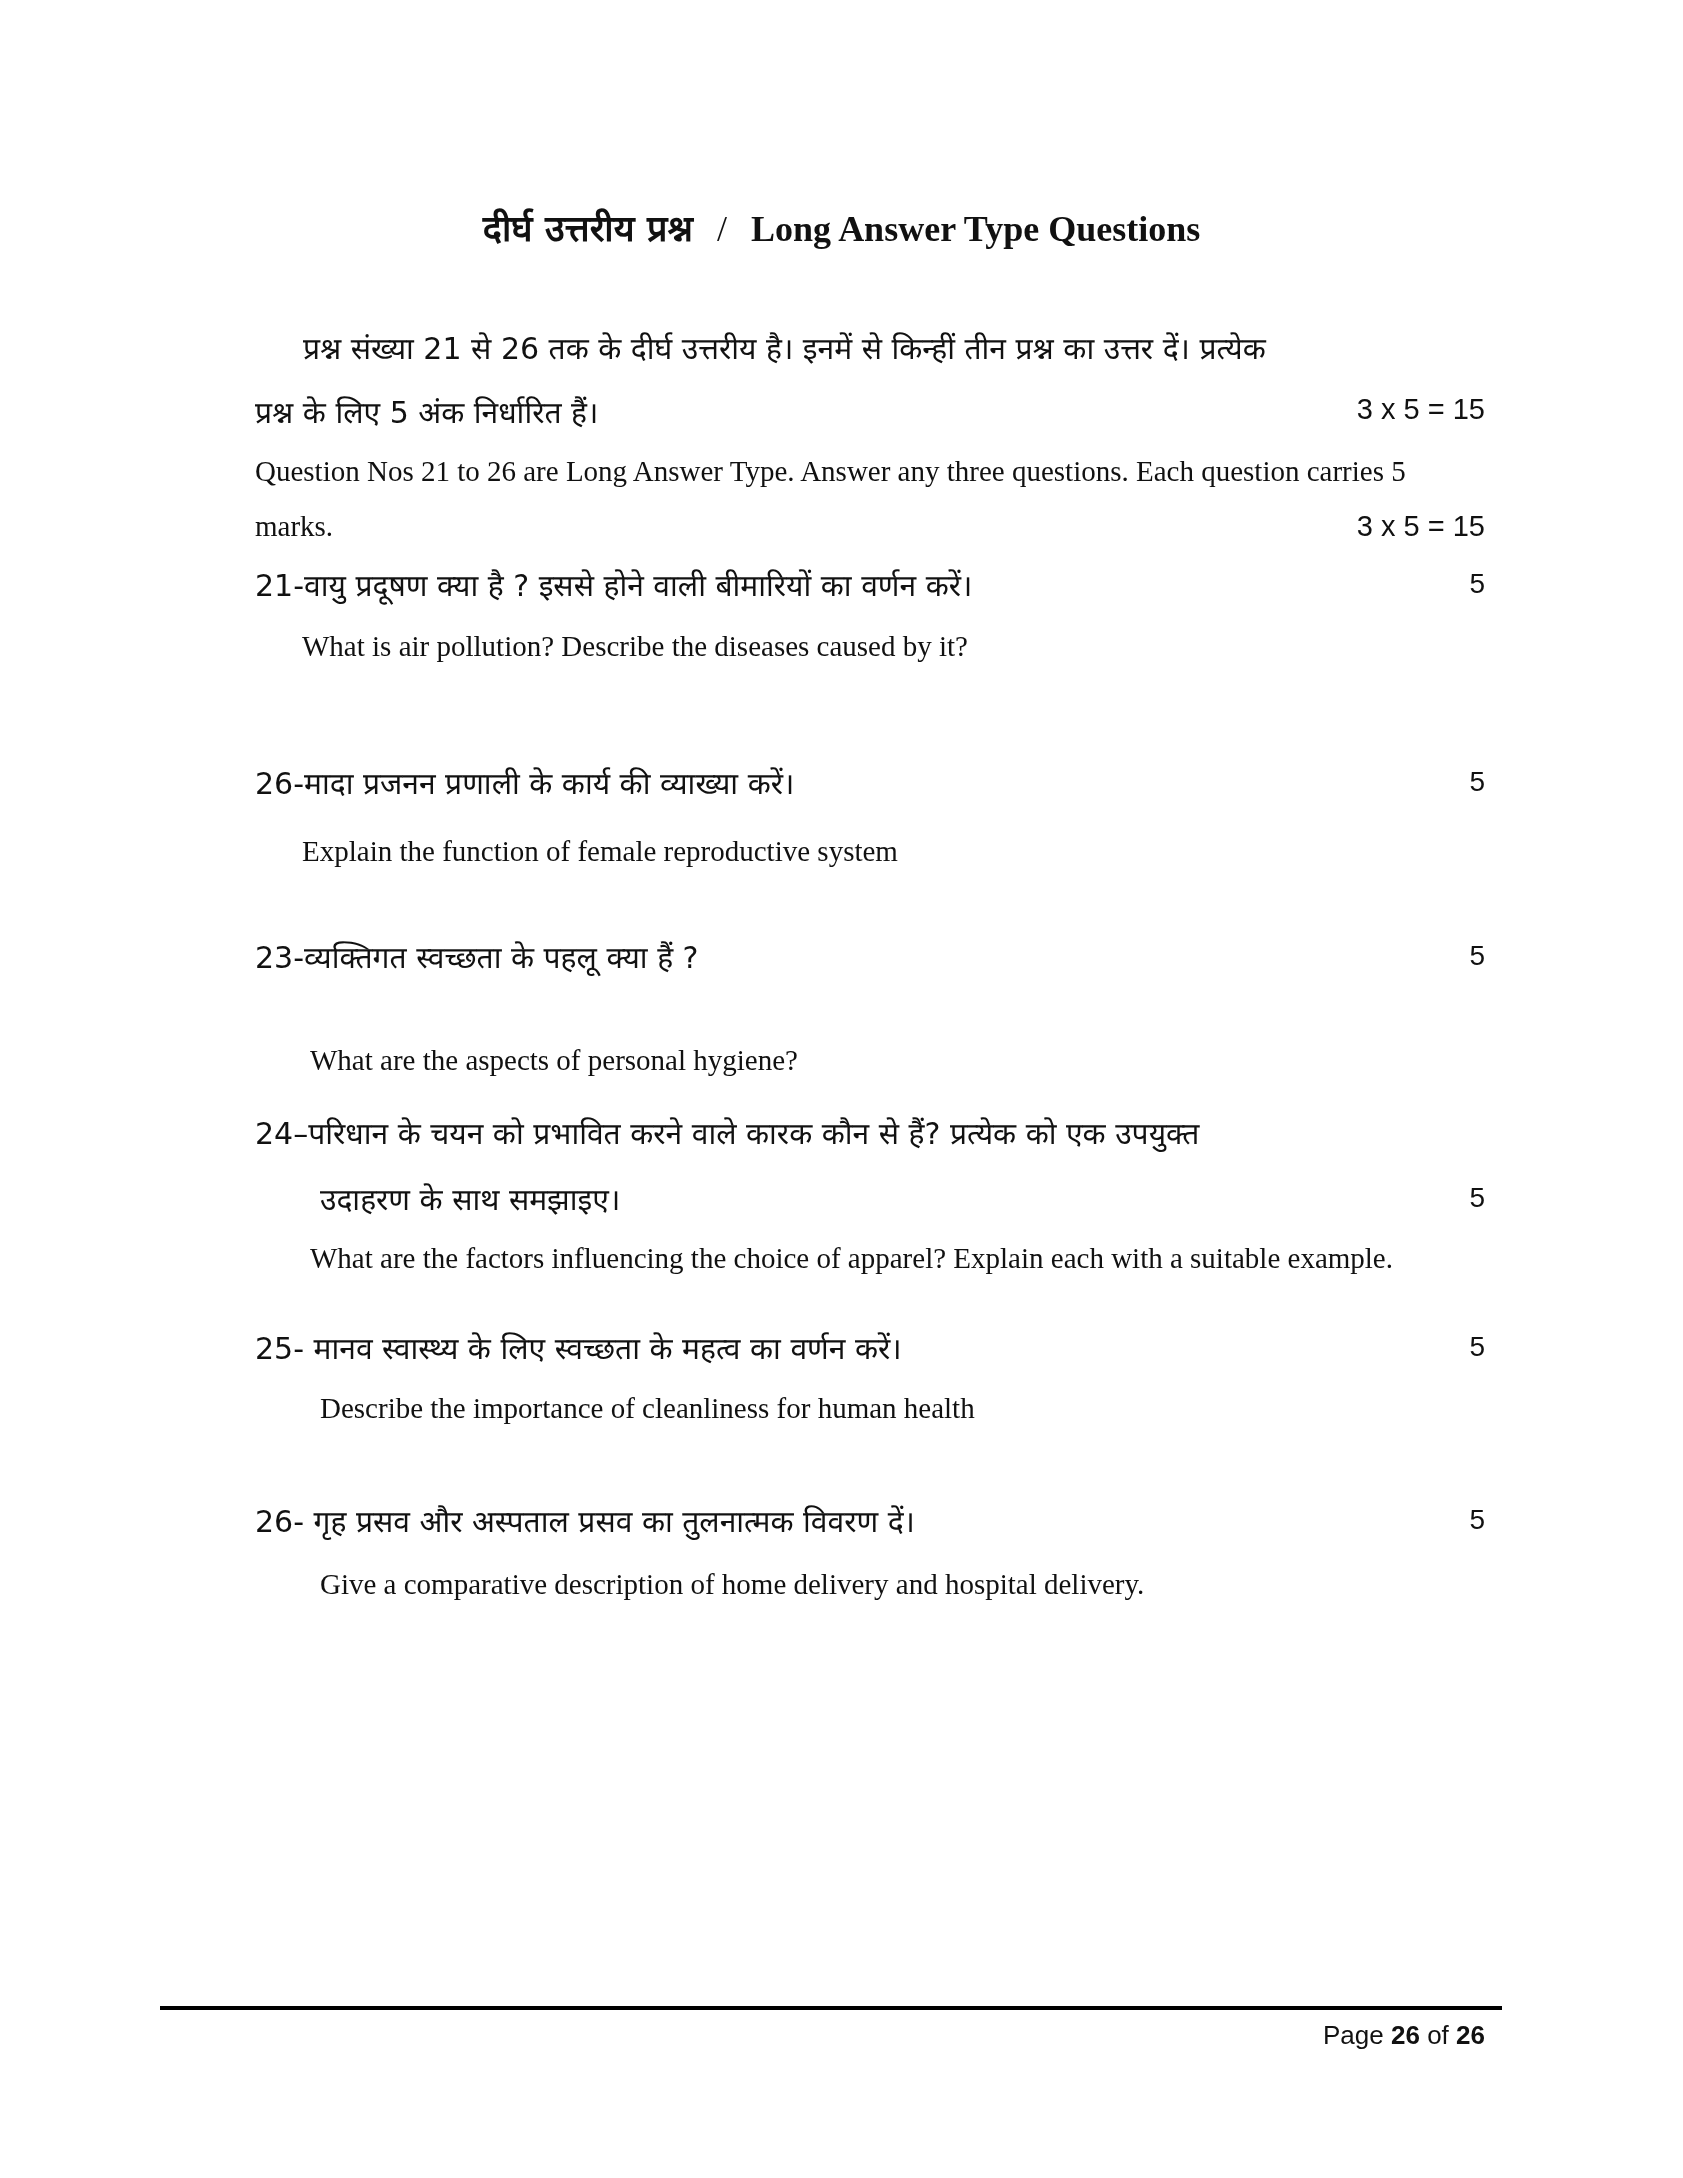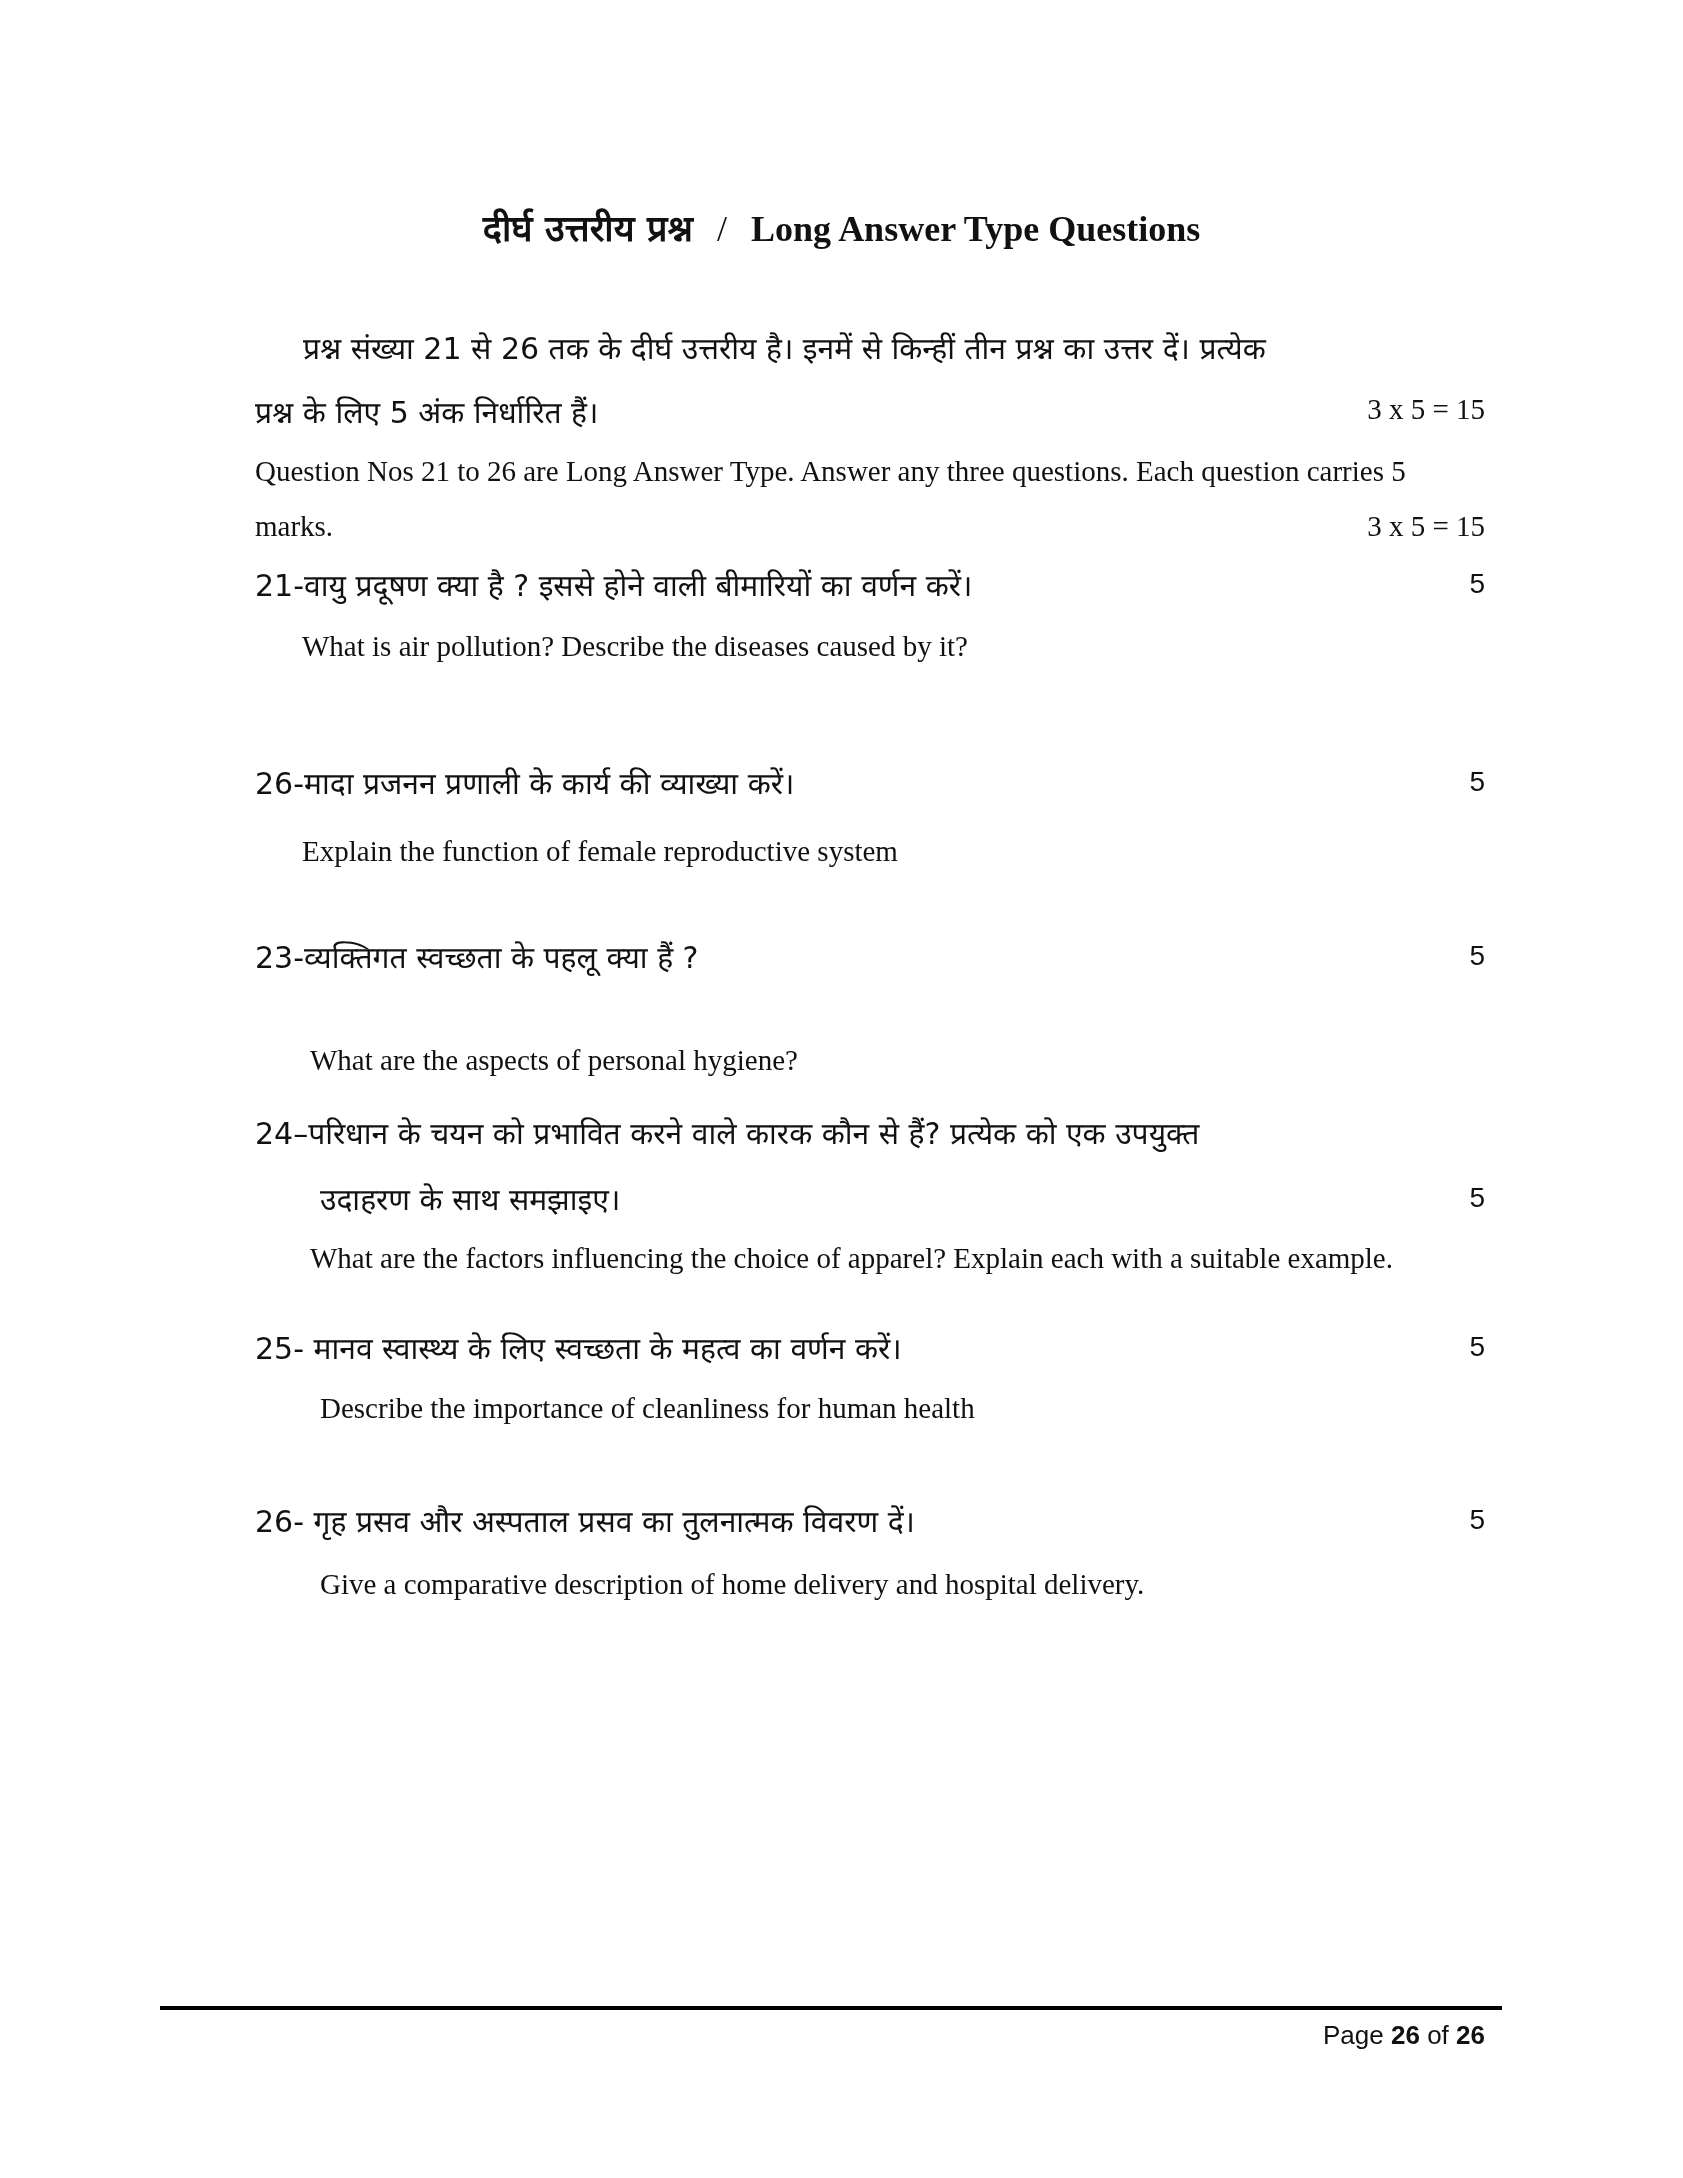--- a/index.html
+++ b/index.html
@@ -6,21 +6,21 @@
   body { width: 1683px; height: 2178px; position: relative; overflow: hidden; color: #111; }
   .abs { position: absolute; white-space: nowrap; }
   .title { left: 0; width: 1683px; top: 203px; text-align: center; font-size: 36px; font-weight: bold; }
   .title .hi { font-family: "DejaVu Sans", sans-serif; font-weight: bold; font-size: 36px; }
   .title .sep { margin: 0 24px; font-weight: normal; }
   .title .en { font-family: "Liberation Serif", serif; font-weight: bold; text-align: center; }
   .hi-line { font-family: "DejaVu Sans", sans-serif; font-size: 30px; }
   .en-line { font-family: "Liberation Serif", serif; font-size: 29px; }
   .marks { right: 198px; text-align: right; }
   .marks-sans { font-family: "Liberation Sans", sans-serif; font-size: 28px; }
-  .marks-serif { font-family: Liberation Serif, serif; font-size: 29px; }
+  .marks-serif { font-family: Liberation Sans, sans-serif; font-size: 29px; }
   .footer-rule { position: absolute; left: 160px; width: 1342px; top: 2006px; height: 4px; background: #000; }
   .footer-page { right: 198px; top: 2020px; font-family: "Liberation Sans", sans-serif; font-size: 26px; }
   .footer-page b { font-weight: bold; }
 </style>
 </head>
 <body>
 
 <div class="abs title">
   <span class="hi">दीर्घ उत्तरीय प्रश्न</span><span class="sep">/</span><span class="en">Long Answer Type Questions</span>
 </div>

